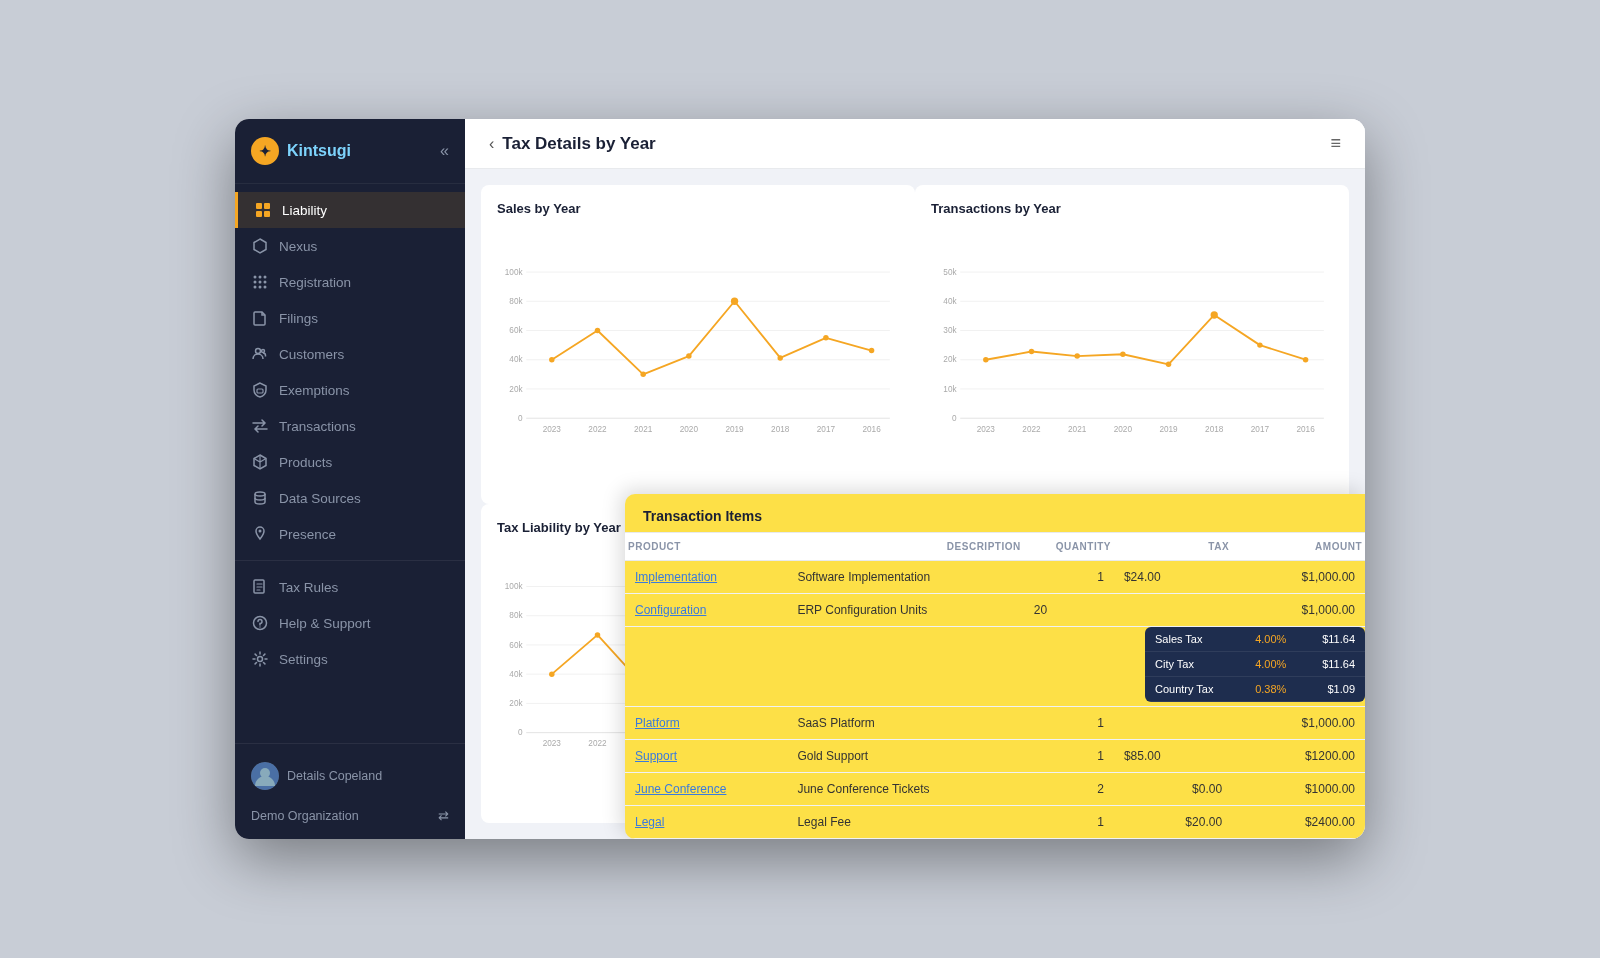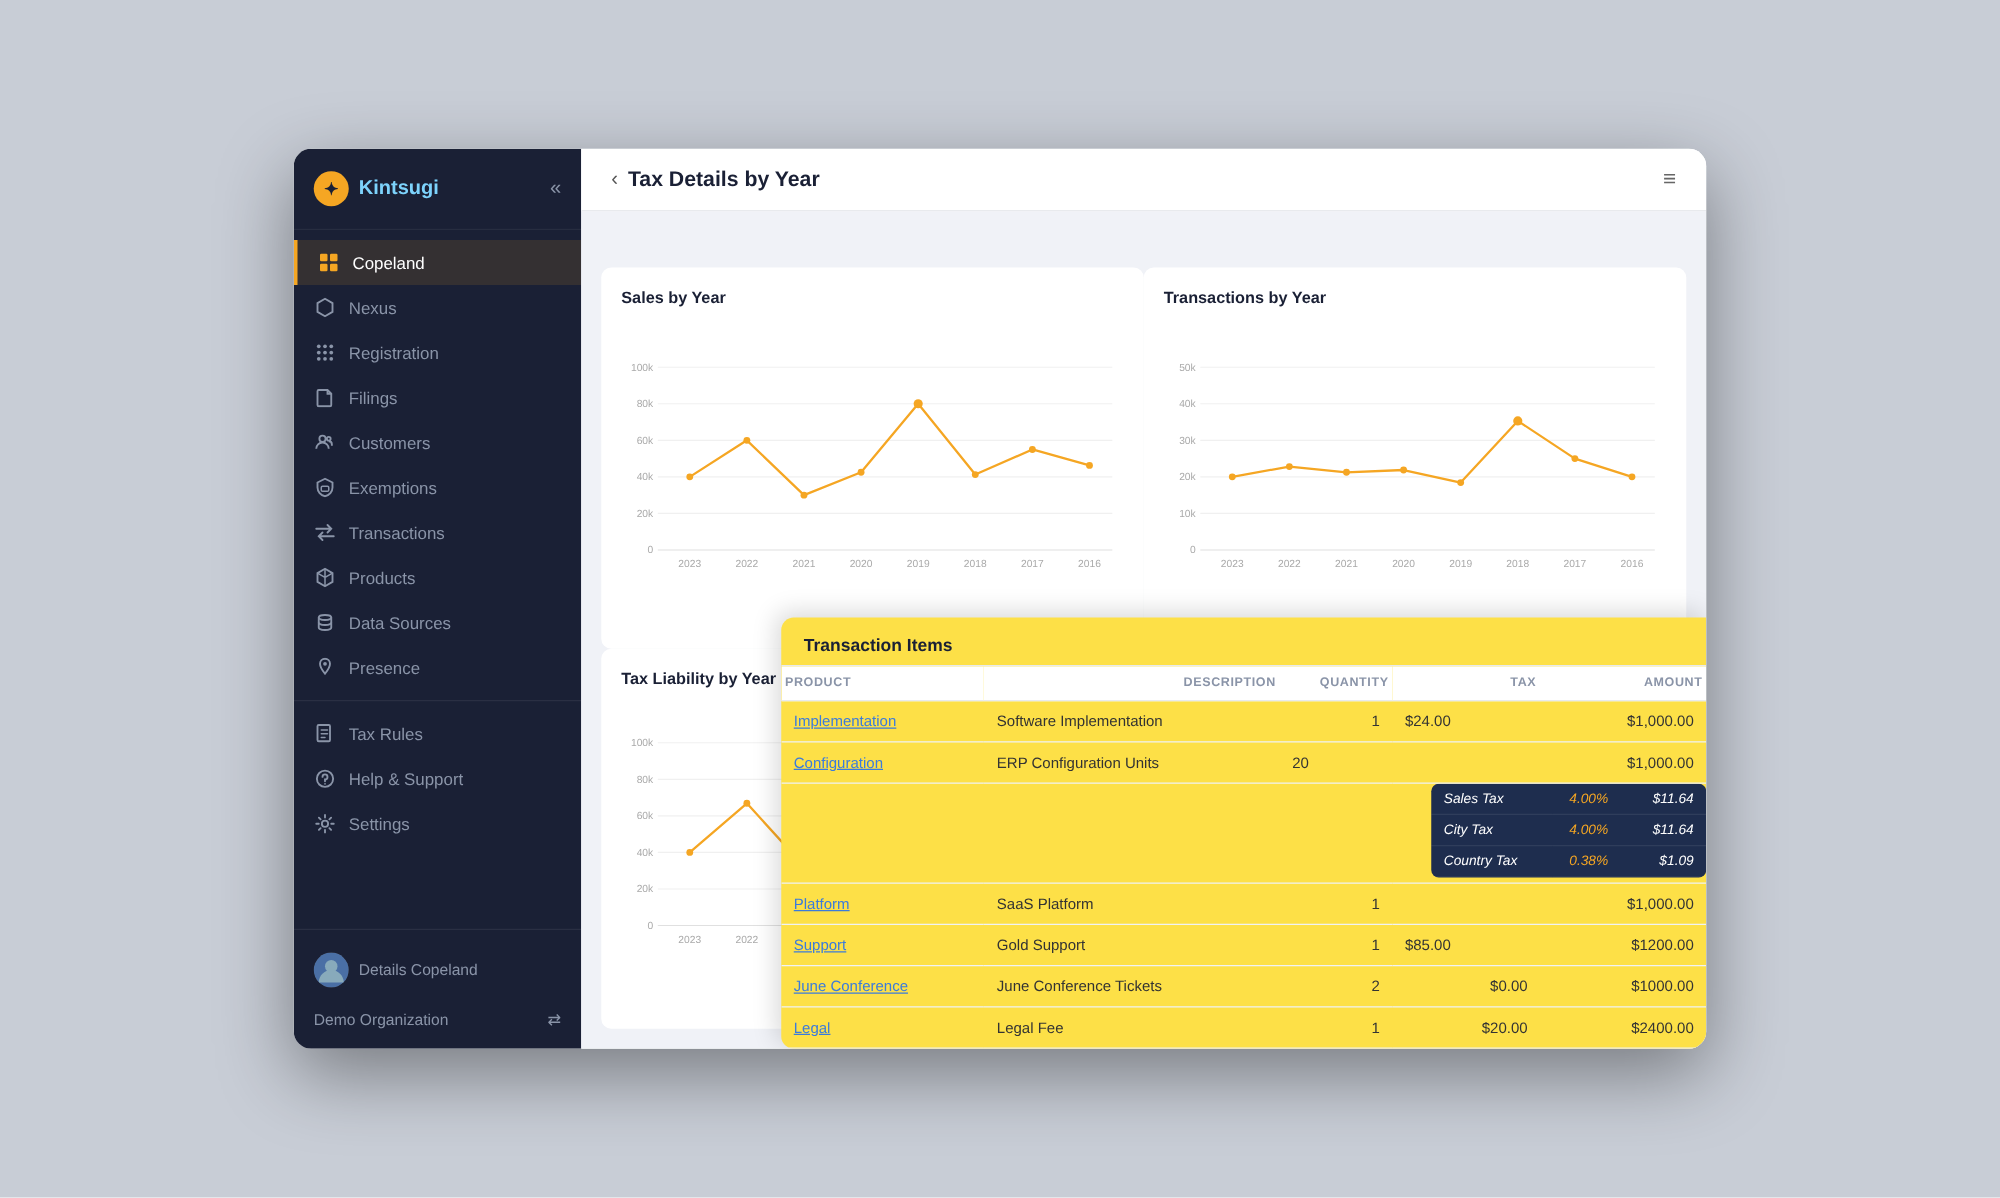--- a/index.html
+++ b/index.html
@@ -174,21 +174,20 @@
       font-size: 18px;
     }
     .charts-area {
       flex: 1;
       padding: 16px;
       display: grid;
       grid-template-columns: 1fr 1fr;
       grid-template-rows: 1fr 1fr;
       overflow: hidden;
       position: relative;
-      margin-top: 29px;
     }
     .chart-card {
       background: #fff;
       border-radius: 8px;
       padding: 16px;
       display: flex;
       flex-direction: column;
       overflow: hidden;
     }
     .chart-title {
@@ -283,21 +282,21 @@
 
       <div class="nav-item active">
         <span class="nav-icon">
           <svg width="16" height="16" viewBox="0 0 16 16" fill="none">
             <rect x="1" y="1" width="6" height="6" rx="1" fill="#f5a623"></rect>
             <rect x="9" y="1" width="6" height="6" rx="1" fill="#f5a623"></rect>
             <rect x="1" y="9" width="6" height="6" rx="1" fill="#f5a623"></rect>
             <rect x="9" y="9" width="6" height="6" rx="1" fill="#f5a623"></rect>
           </svg>
         </span>
-        <span>Copeland</span>
+        <span>Liability</span>
       </div>
 
       <div class="nav-item">
         <span class="nav-icon">
           <svg width="16" height="16" viewBox="0 0 16 16" fill="none">
             <path d="M8 1L14 4.5V11.5L8 15L2 11.5V4.5L8 1Z" stroke="#8a94a8" stroke-width="1.5" fill="none"></path>
           </svg>
         </span>
         <span>Nexus</span>
       </div>
@@ -600,21 +599,21 @@
       <td style="text-align:left">$24.00</td>
       <td style="text-align:right">$1,000.00</td>
     </tr>
                 <tr>
       <td><span class="product-link">Configuration</span></td>
       <td>ERP Configuration Units</td>
       <td style="text-align:left">20</td>
       <td style="text-align:right"></td>
       <td style="text-align:right">$1,000.00</td>
     </tr>
-                <tr style="background: transparent; font-style: italic;">
+                <tr style="background: transparent;">
                   <td colspan="5" style="padding: 0px 0px 4px; border-bottom: none;">
                     <table style="width:220px;margin-left:auto;border-radius:6px;overflow:hidden;background:#1e2d4e;">
                       <tbody>
                         <tr style="border-bottom:1px solid rgba(255,255,255,0.08)">
         <td style="color:#fff;padding:6px 10px;font-size:11px;text-align:left">Sales Tax</td>
         <td style="color:#f5a623;padding:6px 8px;font-size:11px;text-align:center">4.00%</td>
         <td style="color:#fff;padding:6px 10px;font-size:11px;text-align:right">$11.64</td>
       </tr>
                         <tr style="border-bottom:1px solid rgba(255,255,255,0.08)">
         <td style="color:#fff;padding:6px 10px;font-size:11px;text-align:left">City Tax</td>

